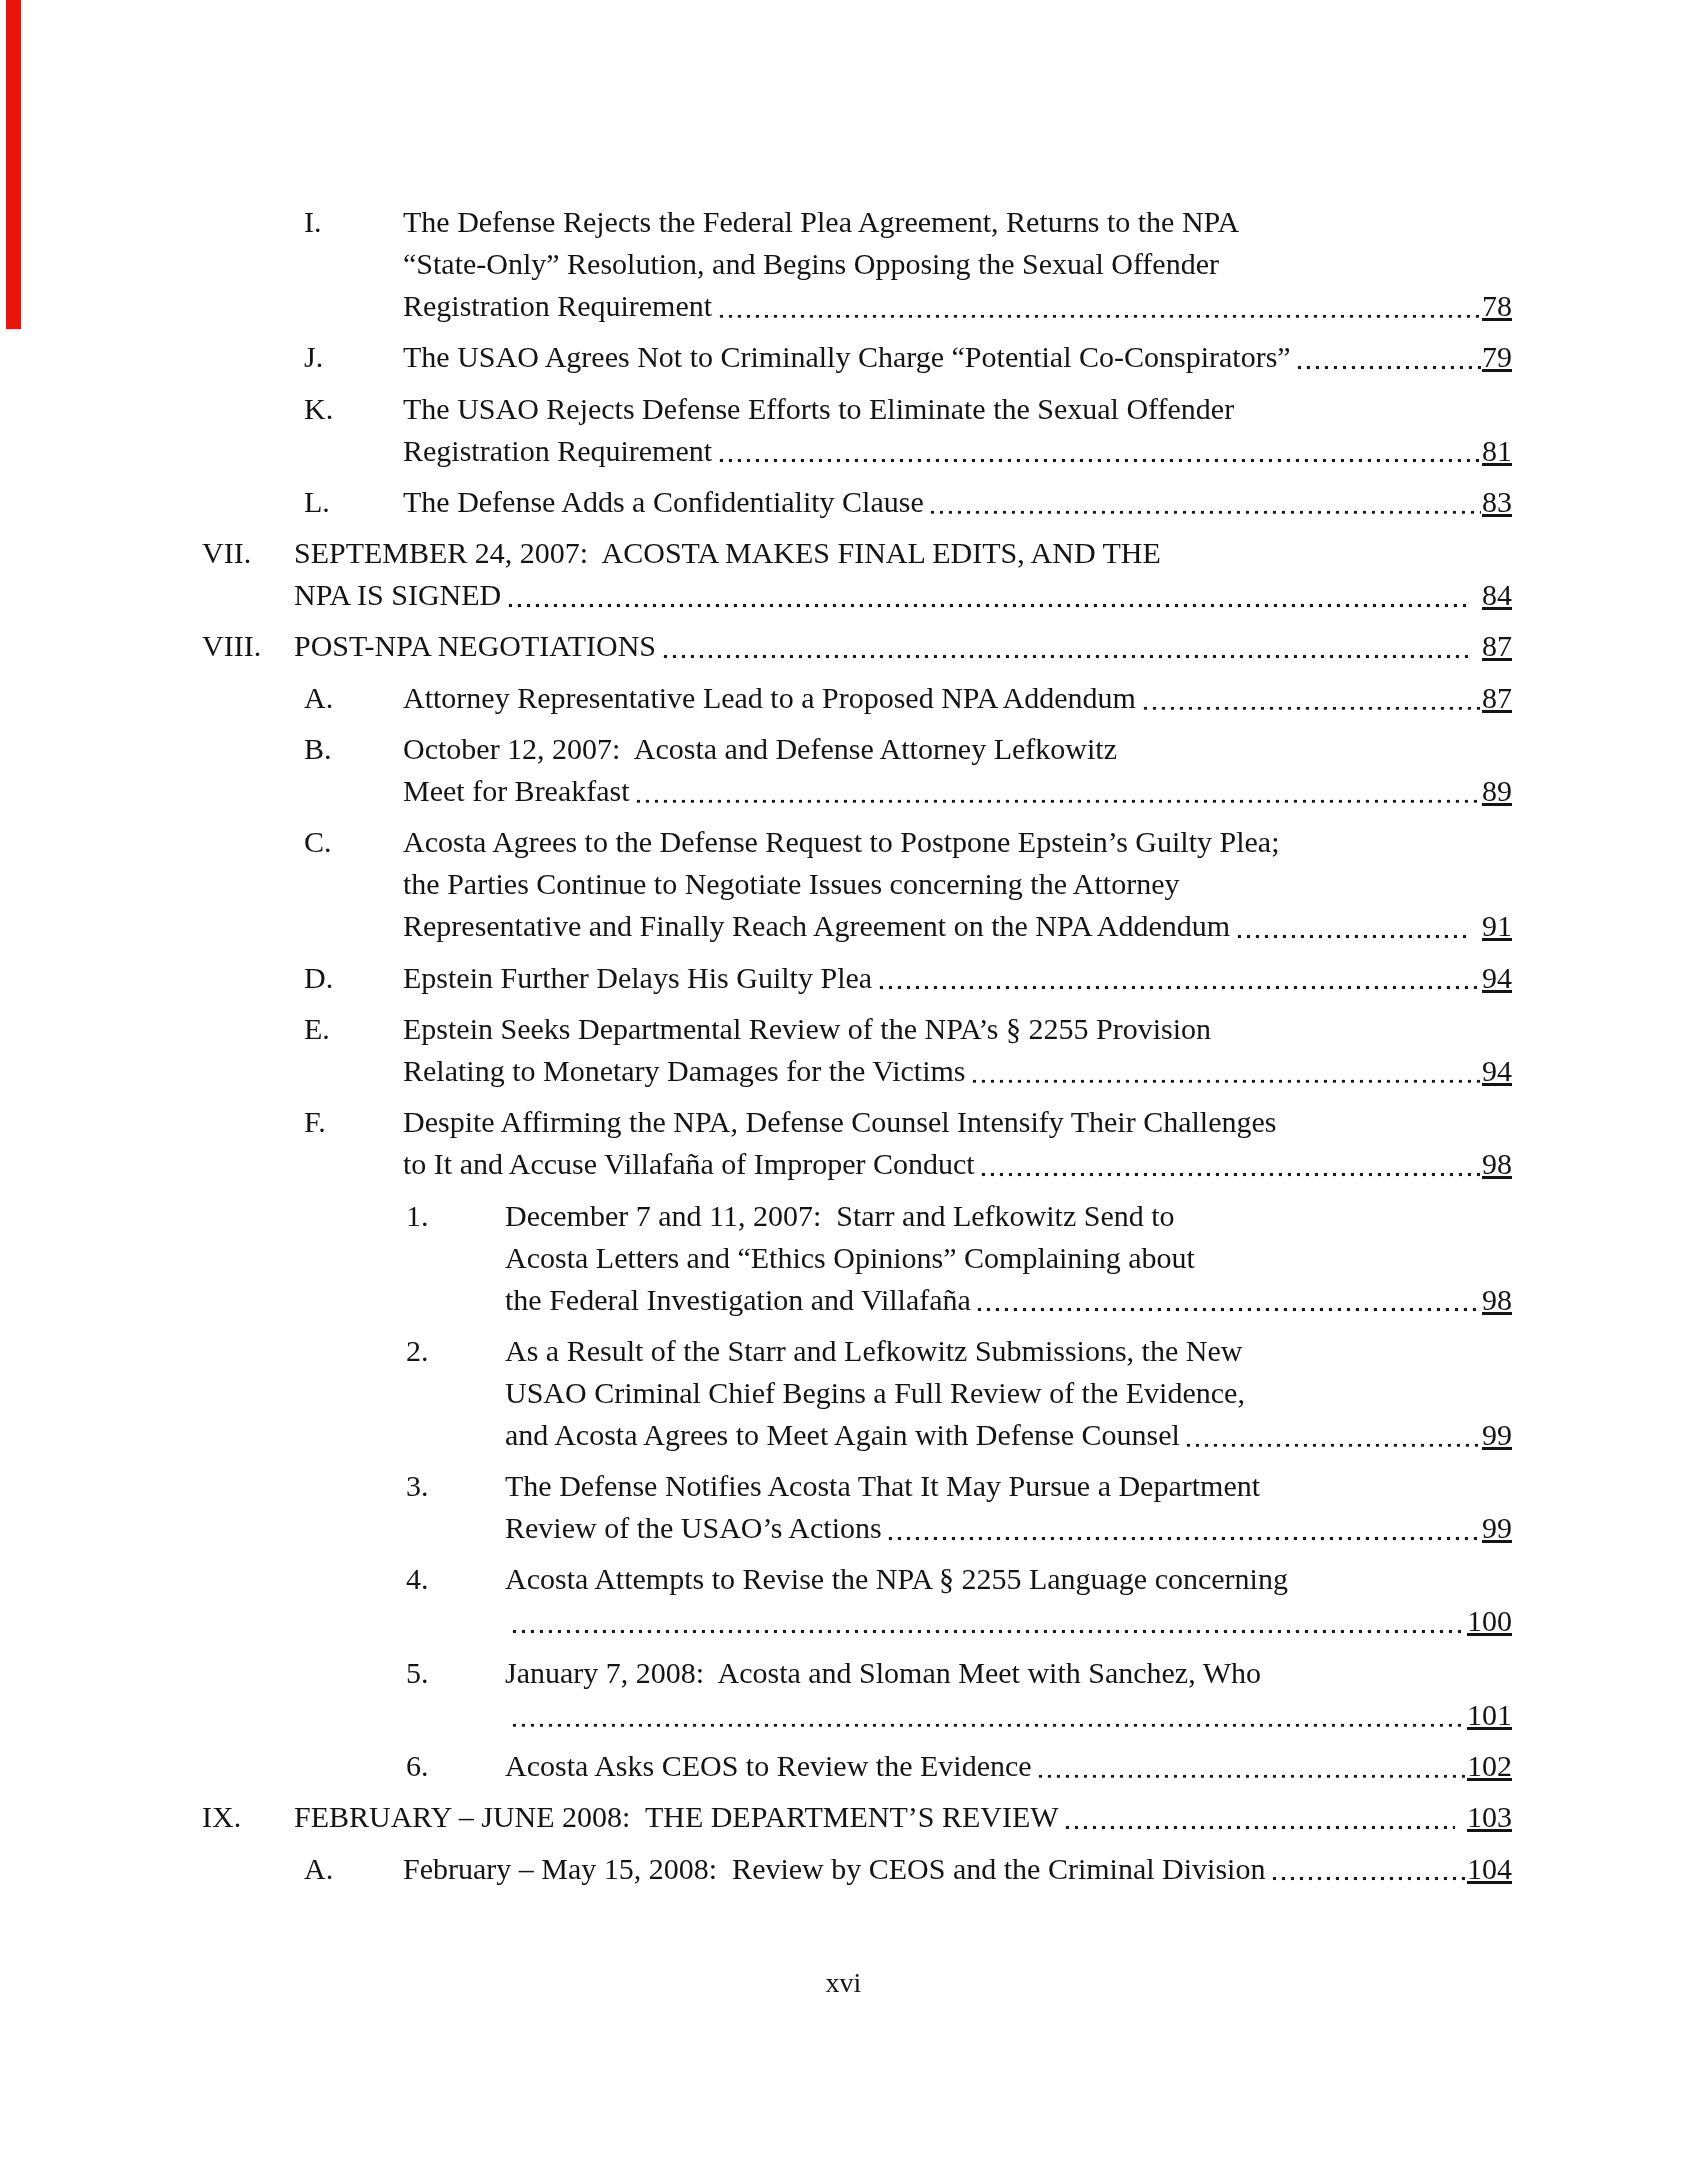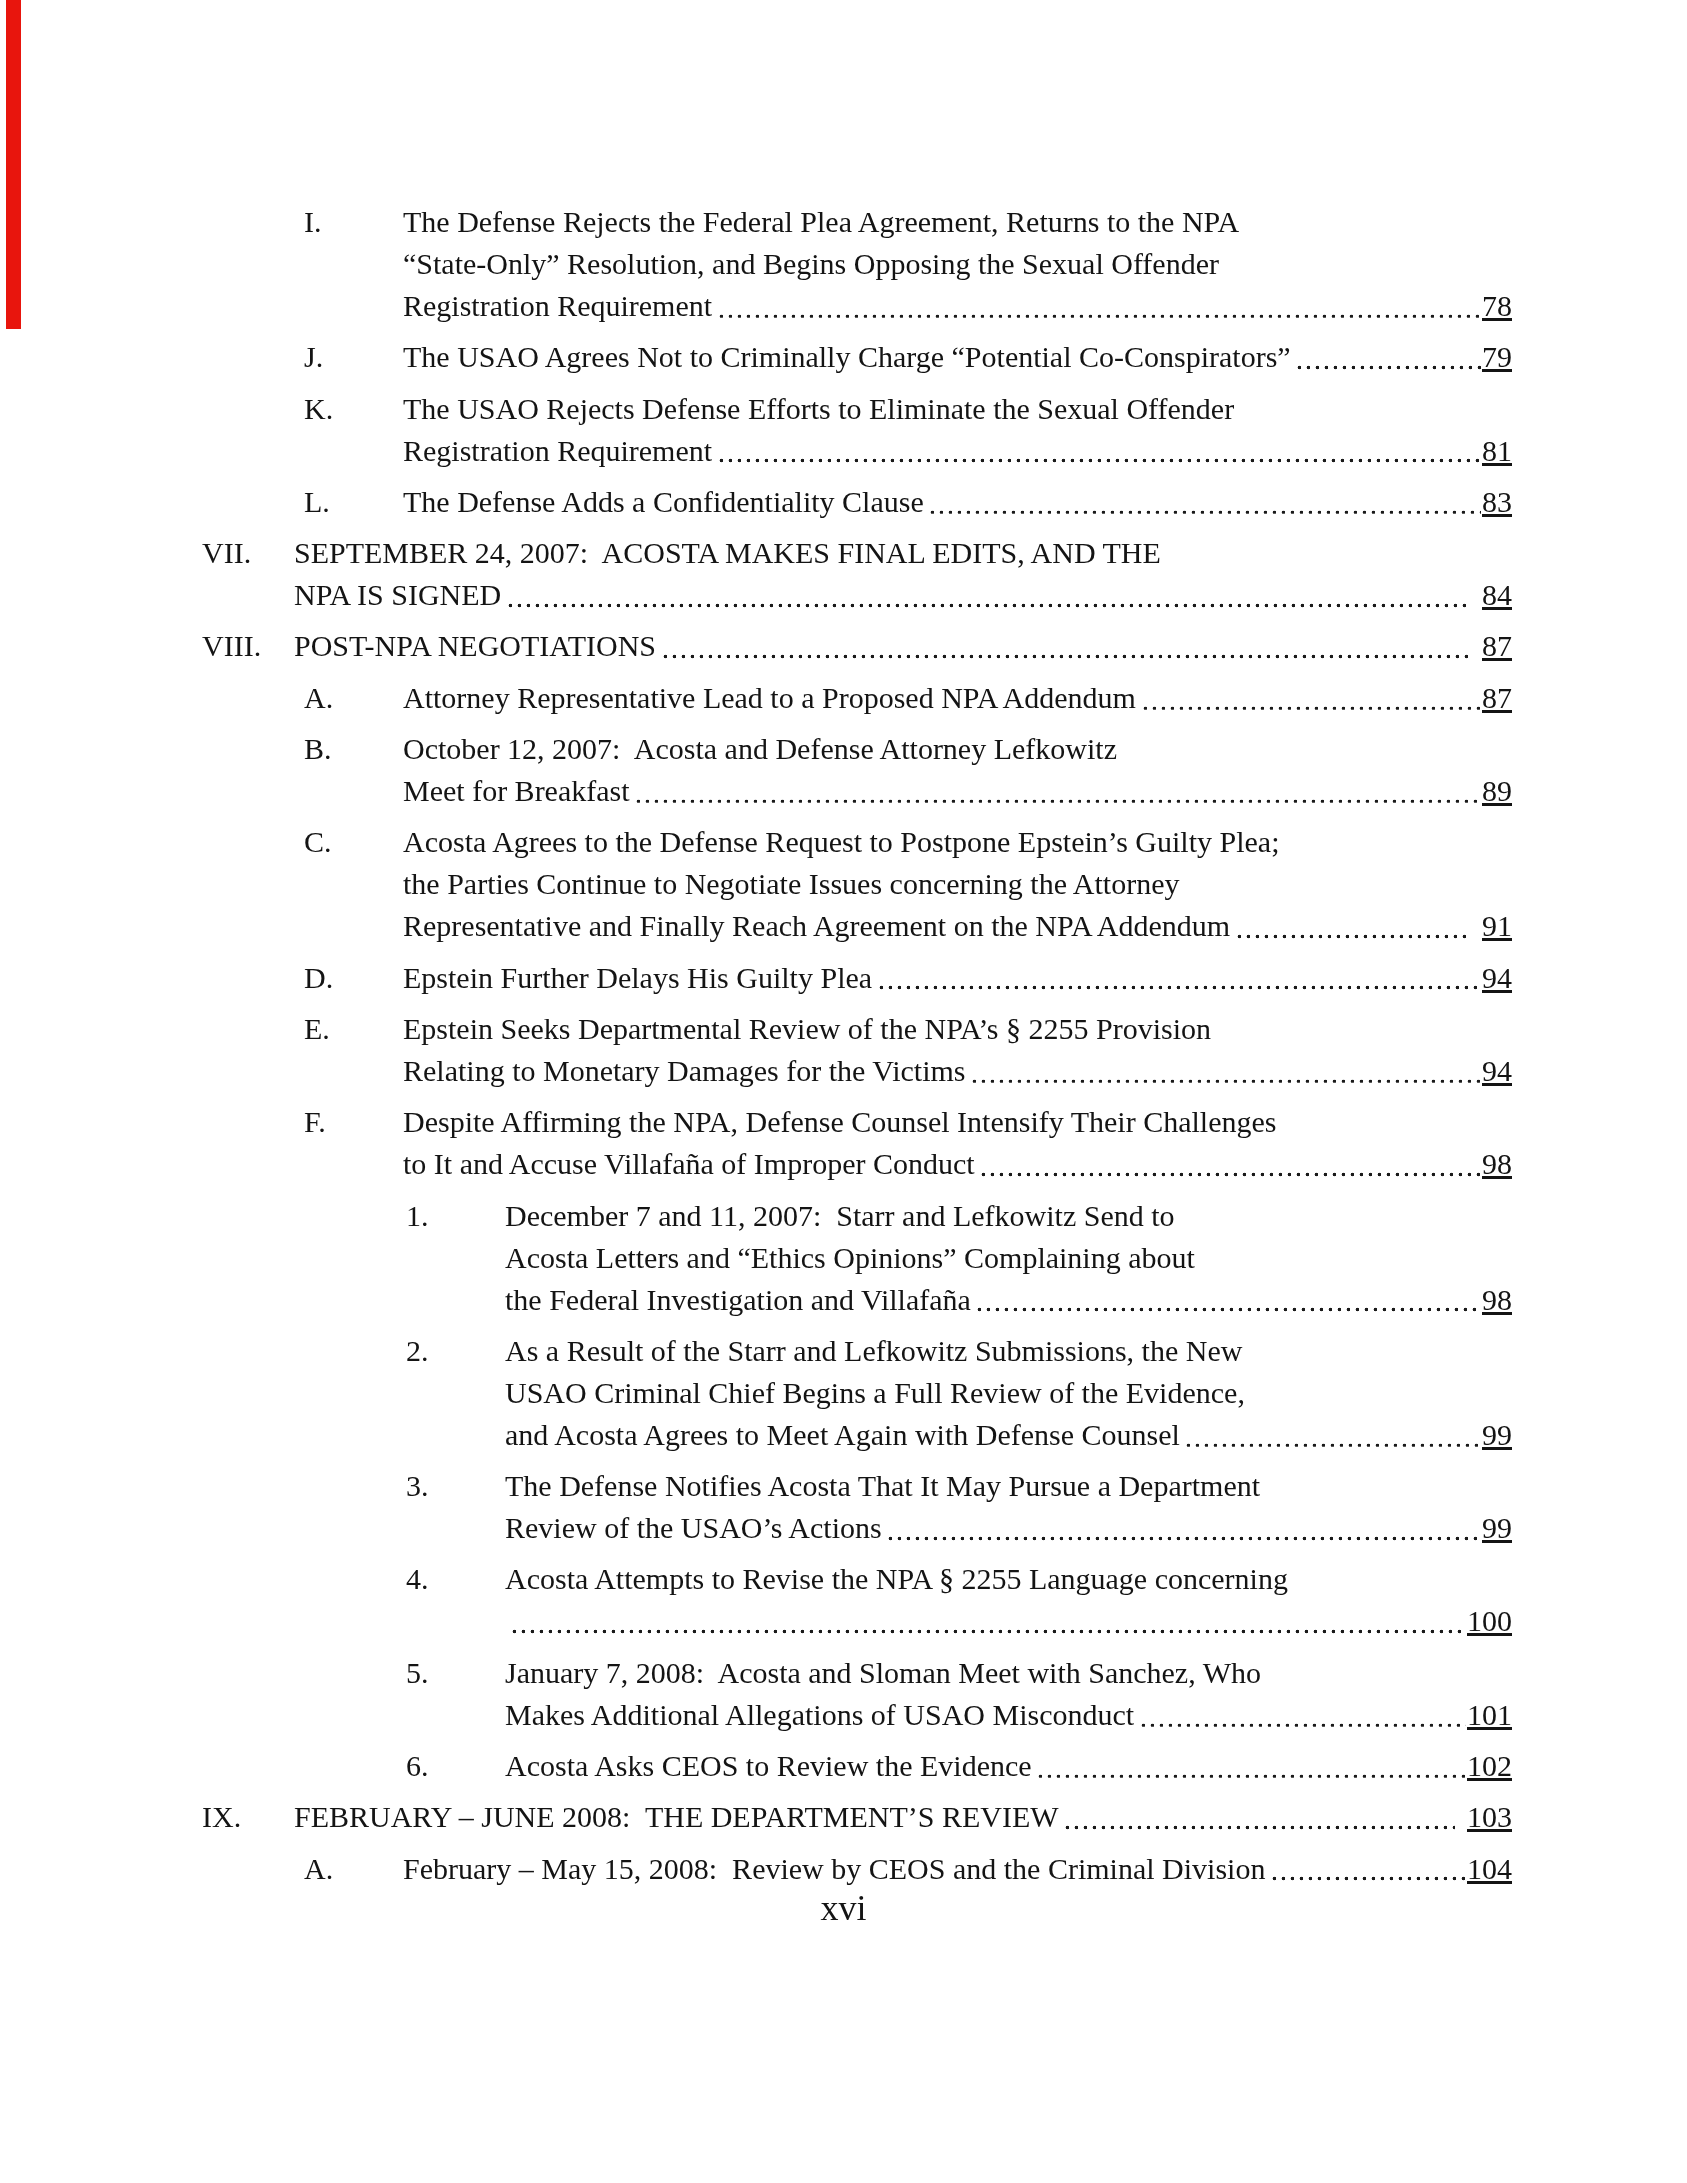--- a/index.html
+++ b/index.html
@@ -41,23 +41,23 @@
     margin:0 1.3px 8.6px 6.6px;
     background-image:radial-gradient(circle at 2.3px 2.3px,#1a1a1a 1.5px,rgba(0,0,0,0) 1.9px);
     background-size:9px 4.6px;
     background-repeat:repeat-x;
     background-position:left center;
     min-width:20px;
   }
   .leader.gap{margin-right:12px;}
   .pg{flex:0 0 auto;white-space:pre;text-decoration:underline;}
   .footer{
-    position:absolute;top:1887px;left:0;width:1687px;
+    position:absolute;top:1962px;left:0;width:1687px;
     text-align:center;
-    font-size:36px;line-height:42px;
+    font-size:28px;line-height:42px;
   }
 </style>
 </head>
 <body>
 
 <div class="page">
   <div class="scan-strip"></div>
   <div class="content">
       <div class="entry letter">
         <div class="label">I.</div>
@@ -167,21 +167,21 @@
         <div class="label">4.</div>
         <div class="body">
           <div class="line"><span class="txt">Acosta Attempts to Revise the NPA § 2255 Language concerning</span></div>
           <div class="line last"><span class="leader"></span><span class="pg">100</span></div>
         </div>
       </div>
       <div class="entry number">
         <div class="label">5.</div>
         <div class="body">
           <div class="line"><span class="txt">January 7, 2008:  Acosta and Sloman Meet with Sanchez, Who</span></div>
-          <div class="line last"><span class="txt">Makes Additional Allegations of USAO Misconduct</span><span class="leader"></span><span class="pg">101</span></div>
+          <div class="line last"><span class="leader"></span><span class="pg">101</span></div>
         </div>
       </div>
       <div class="entry number">
         <div class="label">6.</div>
         <div class="body">
           <div class="line last"><span class="txt">Acosta Asks CEOS to Review the Evidence</span><span class="leader"></span><span class="pg">102</span></div>
         </div>
       </div>
       <div class="entry roman">
         <div class="label">IX.</div>

